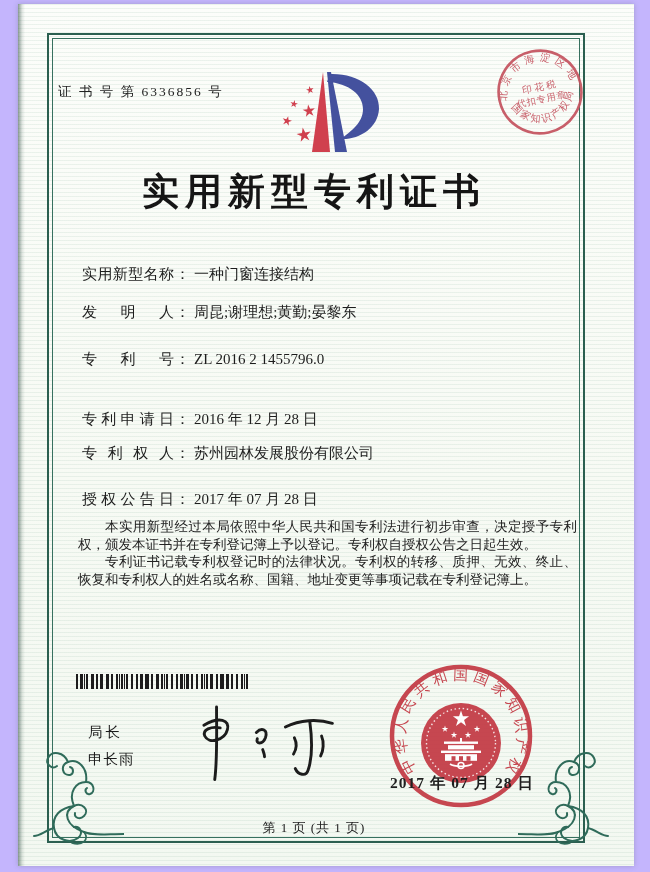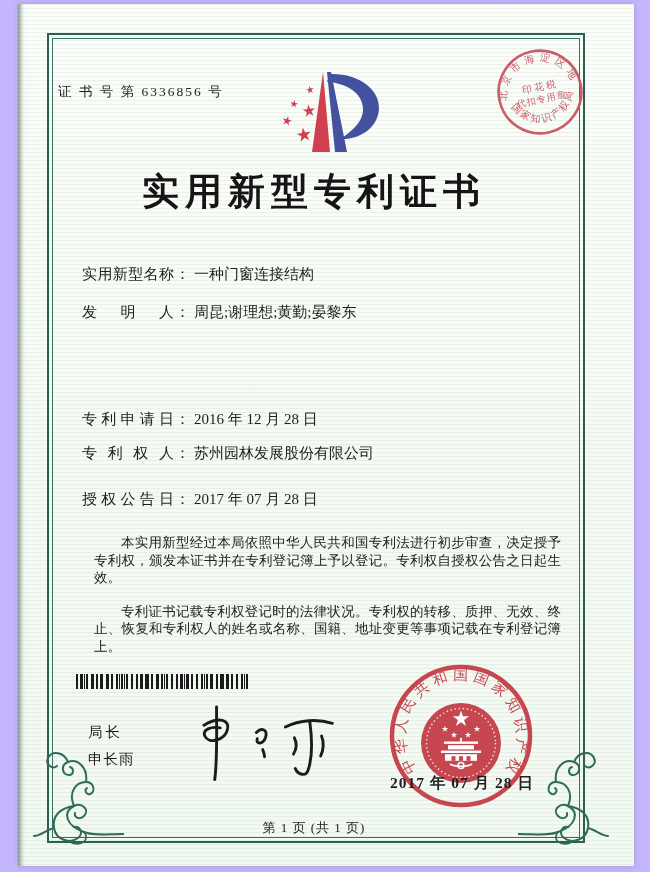--- a/index.html
+++ b/index.html
@@ -18,21 +18,21 @@
   .frame-inner{position:absolute;inset:3px;border:1px solid #37705f;}
   .abs{position:absolute;}
   .cert-no{left:40px;top:79px;font-size:13.5px;letter-spacing:2px;color:#222;}
   .title{left:29px;top:163px;width:534px;text-align:center;font-size:37px;
          font-weight:bold;color:#151515;letter-spacing:6px;}
   .field{left:64px;font-size:15px;color:#1d1d1d;white-space:nowrap;}
   .field .flabel{display:inline-block;width:92px;text-align:justify;text-align-last:justify;vertical-align:bottom;}
   .field .fcolon{display:inline-block;margin:0 4px 0 1px;}
   .body-text{left:60px;top:514px;width:499px;font-size:13.5px;line-height:17.6px;
          color:#222;text-align:justify;}
-  .body-text p{margin:16px;text-indent:2em;}
+  .body-text p{margin:0;text-indent:2em;}
   .barcode{left:58px;top:670px;width:173px;height:15px;
          background:
            repeating-linear-gradient(90deg,#1c1c1c 0 2px,transparent 2px 5px),
            repeating-linear-gradient(90deg,#1c1c1c 0 1px,transparent 1px 8px),
            repeating-linear-gradient(90deg,transparent 0 4px,#1c1c1c 4px 5px,transparent 5px 13px);}
   .sig-title{left:70px;top:719px;font-size:14.5px;color:#1c1c1c;letter-spacing:3px;}
   .sig-name{left:70px;top:746px;font-size:14.5px;color:#1c1c1c;letter-spacing:1px;}
   .signature-svg{left:158px;top:694px;}
   .logo-svg{left:242px;top:56px;}
   .tax-stamp{left:478px;top:44px;width:88px;height:88px;transform:rotate(-12deg);opacity:.92;}
@@ -121,20 +121,23 @@
       </svg>
     </div>
 
     <div class="abs title">实用新型专利证书</div>
 
     <div class="abs field" style="top:249px;margin-top:12px;">
       <span class="flabel">实用新型名称</span><span class="fcolon">：</span><span>一种门窗连接结构</span>
     </div>
     <div class="abs field" style="top:299px;">
       <span class="flabel">发明人</span><span class="fcolon">：</span><span>周昆;谢理想;黄勤;晏黎东</span>
+    </div>
+    <div class="abs field" style="top:346px;">
+      <span class="flabel">专利号</span><span class="fcolon">：</span><span>ZL 2016 2 1455796.0</span>
     </div>
     <div class="abs field" style="top:406px;">
       <span class="flabel">专利申请日</span><span class="fcolon">：</span><span>2016 年 12 月 28 日</span>
     </div>
     <div class="abs field" style="top:440px;">
       <span class="flabel">专利权人</span><span class="fcolon">：</span><span>苏州园林发展股份有限公司</span>
     </div>
     <div class="abs field" style="top:486px;">
       <span class="flabel">授权公告日</span><span class="fcolon">：</span><span>2017 年 07 月 28 日</span>
     </div>

